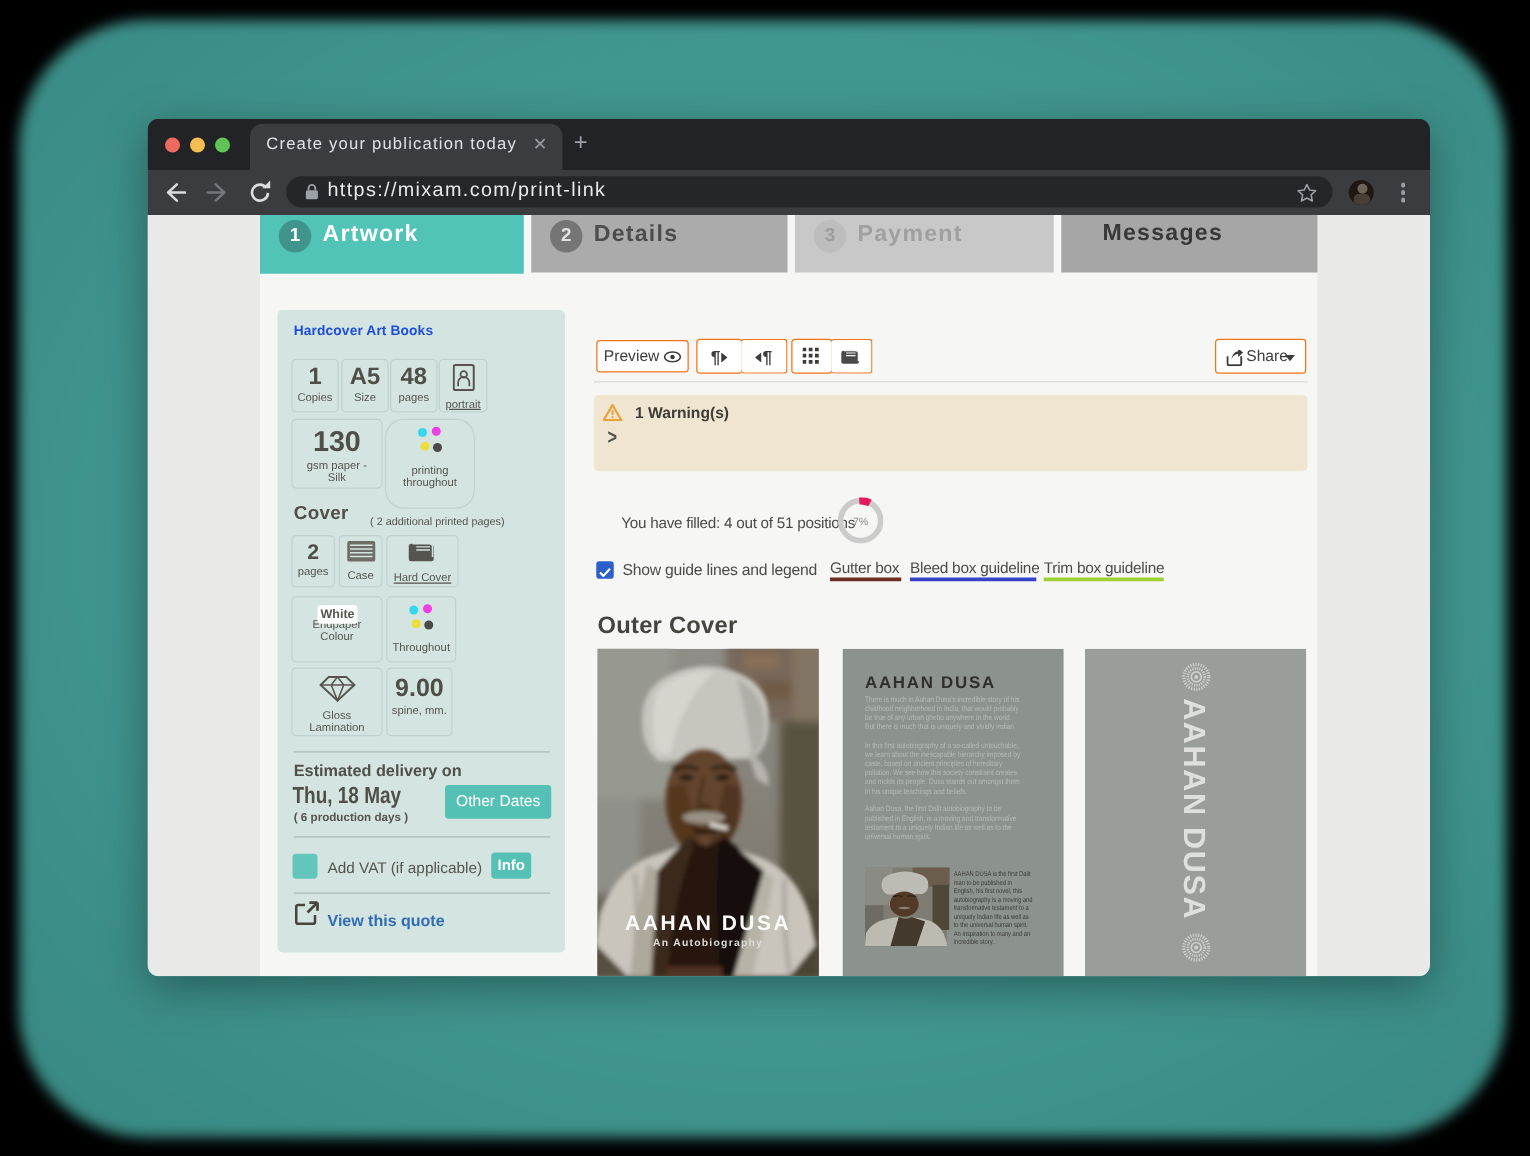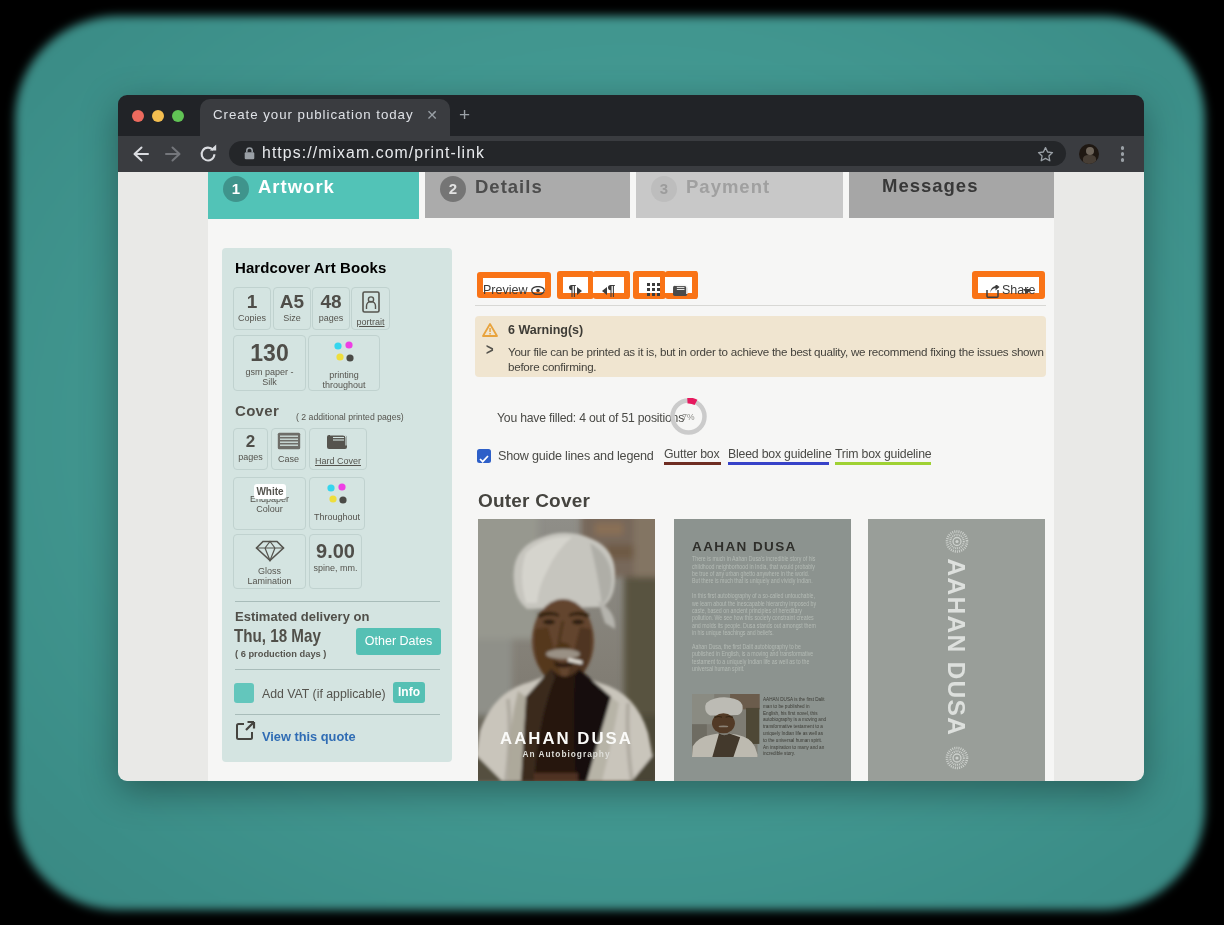--- a/index.html
+++ b/index.html
@@ -28,21 +28,21 @@
   .stepcirc{position:absolute;top:4px;width:26px;height:26px;border-radius:50%;text-align:center;line-height:26px;font-size:15px;font-weight:bold;}
   .steplbl{position:absolute;top:4px;font-size:18.5px;font-weight:bold;letter-spacing:1px;}
   
   #side{position:absolute;left:104px;top:76px;width:230px;height:514px;background:#D4E4E1;border-radius:4px;}
   .sbox{position:absolute;border:1px solid #c0d2cf;border-radius:4px;text-align:center;color:#55544E;}
   .sb-big{font-weight:bold;color:#4f4e49;}
   .sb-sm{font-size:9px;line-height:10px;color:#55544E;}
   .shr{position:absolute;left:13px;width:205px;border-top:1px solid #a8bcb9;}
   .tealbtn{position:absolute;background:#55C0B4;color:#fff;border-radius:3px;text-align:center;}
   
-  .btn{position:absolute;background:#fff;border:6px solid #f97316;border-radius:3px;color:#3c3c3c;}
+  .btn{position:absolute;background:#fff;border:1px solid #f97316;border-radius:3px;color:#3c3c3c;}
   #warn{position:absolute;left:357px;top:144px;width:571px;height:61px;background:#F0E5D0;border-radius:4px;}
   .legend{position:absolute;top:275px;font-size:12.3px;letter-spacing:-0.2px;color:#4B4B47;white-space:nowrap;}
   .cover{position:absolute;top:347px;width:177px;height:262px;}
 </style>
 </head>
 <body>
 <div id="stage">
   <div id="blob"></div>
   <div id="win">
     <div id="toolbar">
@@ -96,21 +96,21 @@
       <div class="steptab" style="left:518px;width:207px;background:#C8C8C8;">
         <div class="stepcirc" style="left:15px;background:#BDBDBD;color:#9C9C9C;">3</div>
         <div class="steplbl" style="left:50px;color:#A0A0A0;">Payment</div>
       </div>
       <div class="steptab" style="left:731px;width:205px;background:#A6A6A6;">
         <div class="steplbl" style="left:13px;top:3px;color:#383838;margin-left:20px;">Messages</div>
       </div>
 
       <div id="side"></div>
       <div id="sidecontent">
-        <div style="position:absolute;left:117px;top:87px;font-size:15px;font-weight:bold;color:#000000;letter-spacing:.1px;">Hardcover Art Books</div>
+        <div style="position:absolute;left:117px;top:87px;font-size:11px;font-weight:bold;color:#1d4ed8;letter-spacing:.1px;">Hardcover Art Books</div>
 
         <div class="sbox" style="left:115px;top:115px;width:38px;height:43px;">
           <div class="sb-big" style="font-size:19px;margin-top:3px;">1</div>
           <div class="sb-sm">Copies</div>
         </div>
         <div class="sbox" style="left:155px;top:115px;width:38px;height:43px;">
           <div class="sb-big" style="font-size:19px;margin-top:3px;">A5</div>
           <div class="sb-sm">Size</div>
         </div>
         <div class="sbox" style="left:194px;top:115px;width:38px;height:43px;">
@@ -123,21 +123,21 @@
             <circle cx="9" cy="8.5" r="2.6" fill="none" stroke="#55544E" stroke-width="1.4"></circle>
             <path d="M4.5 18 v-3 a4.5 4.5 0 0 1 9 0 v3" fill="none" stroke="#55544E" stroke-width="1.4"></path>
           </svg>
           <div class="sb-sm">portrait</div>
         </div>
 
         <div class="sbox" style="left:115px;top:163px;width:73px;height:56px;">
           <div class="sb-big" style="font-size:23px;margin-top:4px;">130</div>
           <div class="sb-sm">gsm paper -<br>Silk</div>
         </div>
-        <div class="sbox" style="left:190px;top:163px;width:72px;height:56px;">
+        <div class="sbox" style="left:190px;top:163px;width:72px;height:72px;border-radius:15px;">
           <svg width="30" height="26" viewBox="0 0 30 26" style="margin-top:4px;">
             <circle cx="9" cy="6" r="3.6" fill="#35D6EE"></circle>
             <circle cx="20" cy="5" r="3.6" fill="#EE3FE4"></circle>
             <circle cx="11" cy="17" r="3.6" fill="#EEDE3C"></circle>
             <circle cx="21" cy="18" r="3.6" fill="#4A4A46"></circle>
           </svg>
           <div class="sb-sm">printing<br>throughout</div>
         </div>
 
         <div style="position:absolute;left:117px;top:230px;font-size:15px;font-weight:bold;color:#504F49;letter-spacing:.3px;">Cover</div>
@@ -256,23 +256,22 @@
           <span style="position:absolute;right:8px;top:12px;width:0;height:0;border-left:4px solid transparent;border-right:4px solid transparent;border-top:5px solid #3c3c3c;"></span>
         </div>
         <div style="position:absolute;left:357px;top:133px;width:571px;border-top:1px solid #d8d8d5;"></div>
 
         <div id="warn">
           <svg width="16" height="14" viewBox="0 0 16 14" style="position:absolute;left:7px;top:7px;">
               <path d="M8 1 L15 13 L1 13 Z" fill="none" stroke="#E8A33D" stroke-width="1.8" stroke-linejoin="round"></path>
               <rect x="7.3" y="5" width="1.5" height="4" fill="#E8A33D"></rect>
               <rect x="7.3" y="10" width="1.5" height="1.5" fill="#E8A33D"></rect>
             </svg>
-          <div style="position:absolute;left:33px;top:7px;font-size:12.5px;font-weight:bold;color:#3E3C36;">6 Warning(s)</div>
+          <div style="position:absolute;left:33px;top:7px;font-size:12.5px;font-weight:bold;color:#3E3C36;">1 Warning(s)</div>
           <div style="position:absolute;left:11px;top:26px;font-size:13px;font-weight:bold;color:#55544E;transform:scaleY(1.3);">&gt;</div>
-          <div style="position:absolute;left:33px;top:28px;font-size:11.6px;letter-spacing:-0.25px;color:#44423C;line-height:15px;width:545px;">Your file can be printed as it is, but in order to achieve the best quality, we recommend fixing the issues shown before confirming.</div>
         </div>
 
         <div style="position:absolute;left:359px;top:239px;font-size:12.2px;letter-spacing:-0.2px;color:#4A4A46;margin-left:20px;">You have filled: 4 out of 51 positions</div>
         <svg style="position:absolute;left:552px;top:226px;" width="37" height="37" viewBox="0 0 37 37">
           <circle cx="18.5" cy="18.5" r="16" fill="none" stroke="#CBCBCB" stroke-width="4.5"></circle>
           <path d="M17.4 2.55 A16 16 0 0 1 26.0 4.4" fill="none" stroke="#E6195E" stroke-width="6"></path>
           <text x="18.5" y="22" text-anchor="middle" font-size="8.5" fill="#8a8a86">7%</text>
         </svg>
 
         <div style="position:absolute;left:359px;top:277px;width:14px;height:14px;background:#2D5FC8;border-radius:2.5px;">

